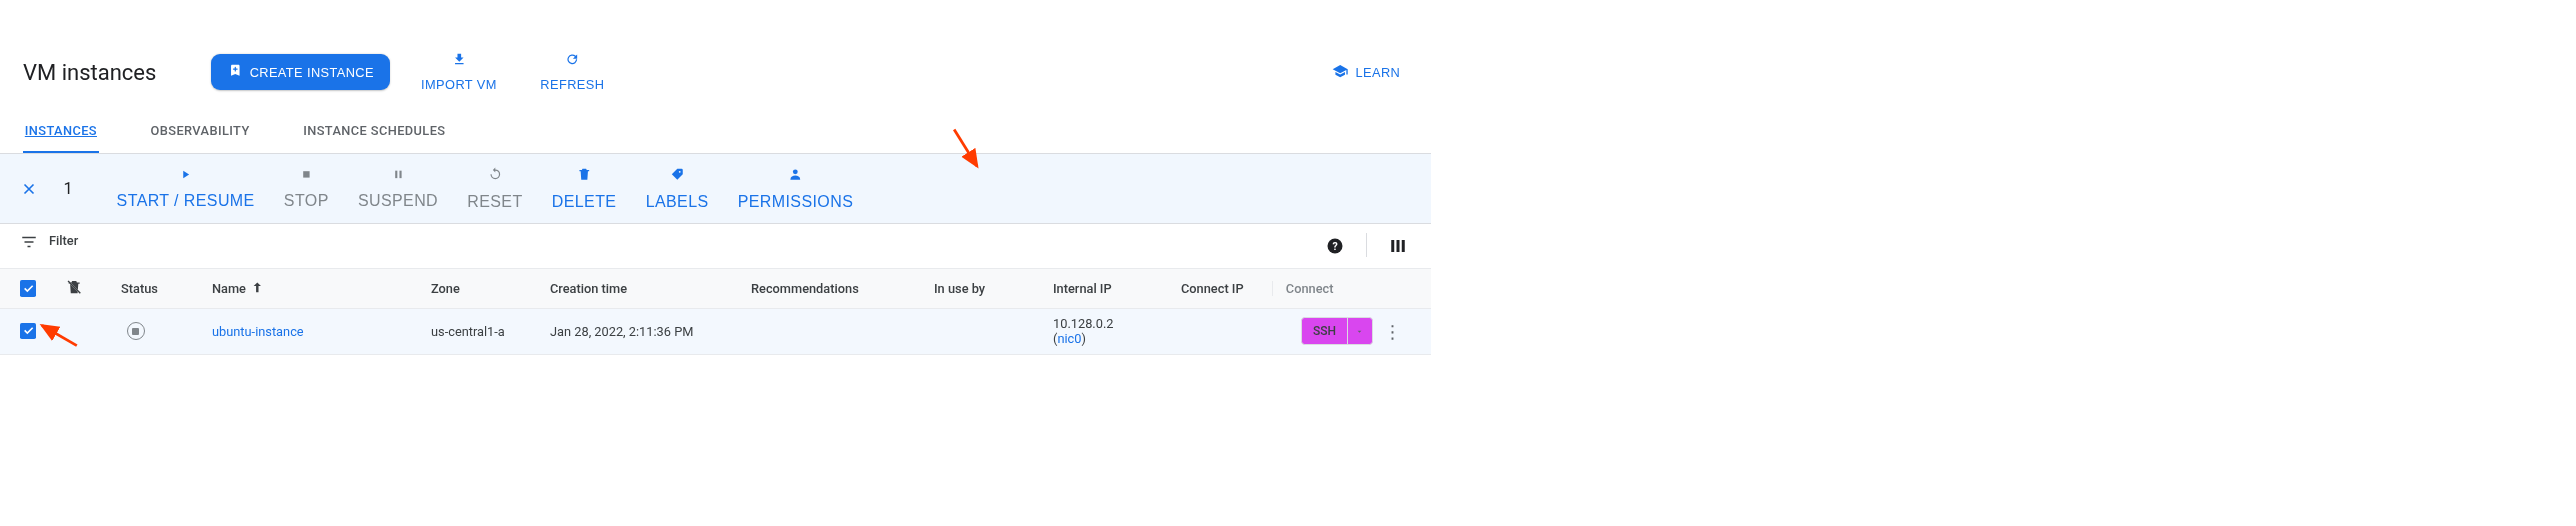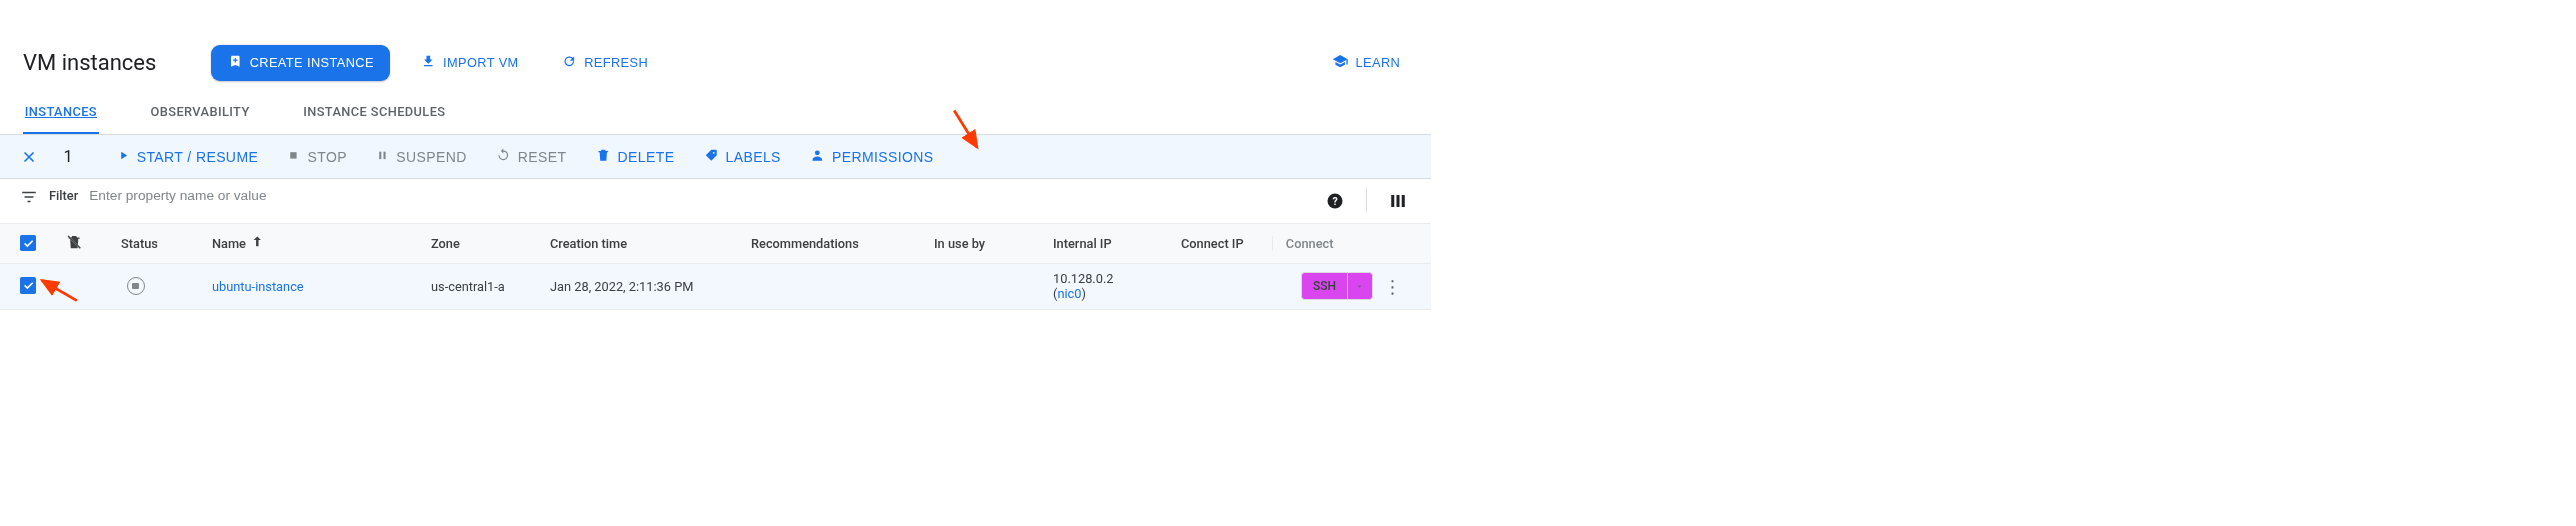--- a/index.html
+++ b/index.html
@@ -38,21 +38,21 @@
     border-radius: 9px;
     color: #1a73e8;
     text-transform: uppercase;
   }
   .btn-primary {
     background: #1a73e8;
     color: #fff;
     padding: 9px 16.4px;
     box-shadow: 0 0.9px 1.8px rgba(60,64,67,.3);
   }
-  .header-row .btn + .btn { margin-left: 18px; }
+  .header-row .btn + .btn { margin-left: 18px; flex-direction: column; }
   .spacer { flex: 1; }
 
   
   .tabs {
     display: flex;
     border-bottom: 0.9px solid #dadce0;
     padding-left: 23px;
     gap: 50px;
   }
   .tab {
@@ -84,27 +84,27 @@
   }
   .sel-count {
     font-size: 16.4px;
     color: #202124;
     min-width: 25.6px;
   }
   .action-btn {
     display: inline-flex;
     align-items: center;
     gap: 7.3px;
-    font-size: 14px;
+    font-size: 16px;
     font-weight: 500;
     letter-spacing: 0.4px;
     text-transform: uppercase;
     cursor: pointer;
     padding: 3.7px 1.8px;
-    background:none;border:none;
+    background:none;border:none;flex-direction:column;
   }
   .action-btn.enabled { color: #1a73e8; }
   .action-btn.disabled { color: #80868b; cursor: default; }
 
   
   .filter-bar {
     display: flex;
     align-items: flex-start;
     padding: 9px 20px;
     gap: 11px;
@@ -312,21 +312,20 @@
     </svg>
   </div>
 
   <div class="filter-bar">
     <span>
       <svg width="18" height="18" viewBox="0 0 24 24" fill="#3c4043">
           <path d="M3 5h18v2H3zM6 11h12v2H6zM10 17h4v2h-4z"></path>
         </svg>
     </span>
     <span class="filter-label">Filter</span>
-    <input class="filter-input" placeholder="Enter property name or value" style="">
     <div class="spacer"></div>
     <span class="icon-btn">
       <svg width="18" height="18" viewBox="0 0 24 24" fill="#202124" style="font-size:14px">
           <circle cx="12" cy="12" r="10"></circle>
           <text x="12" y="17" text-anchor="middle" font-size="14" fill="#fff" font-weight="bold">?</text>
         </svg>
     </span>
     <div class="vdiv"></div>
     <span class="icon-btn">
       <svg width="18" height="18" viewBox="0 0 24 24" fill="#202124">

